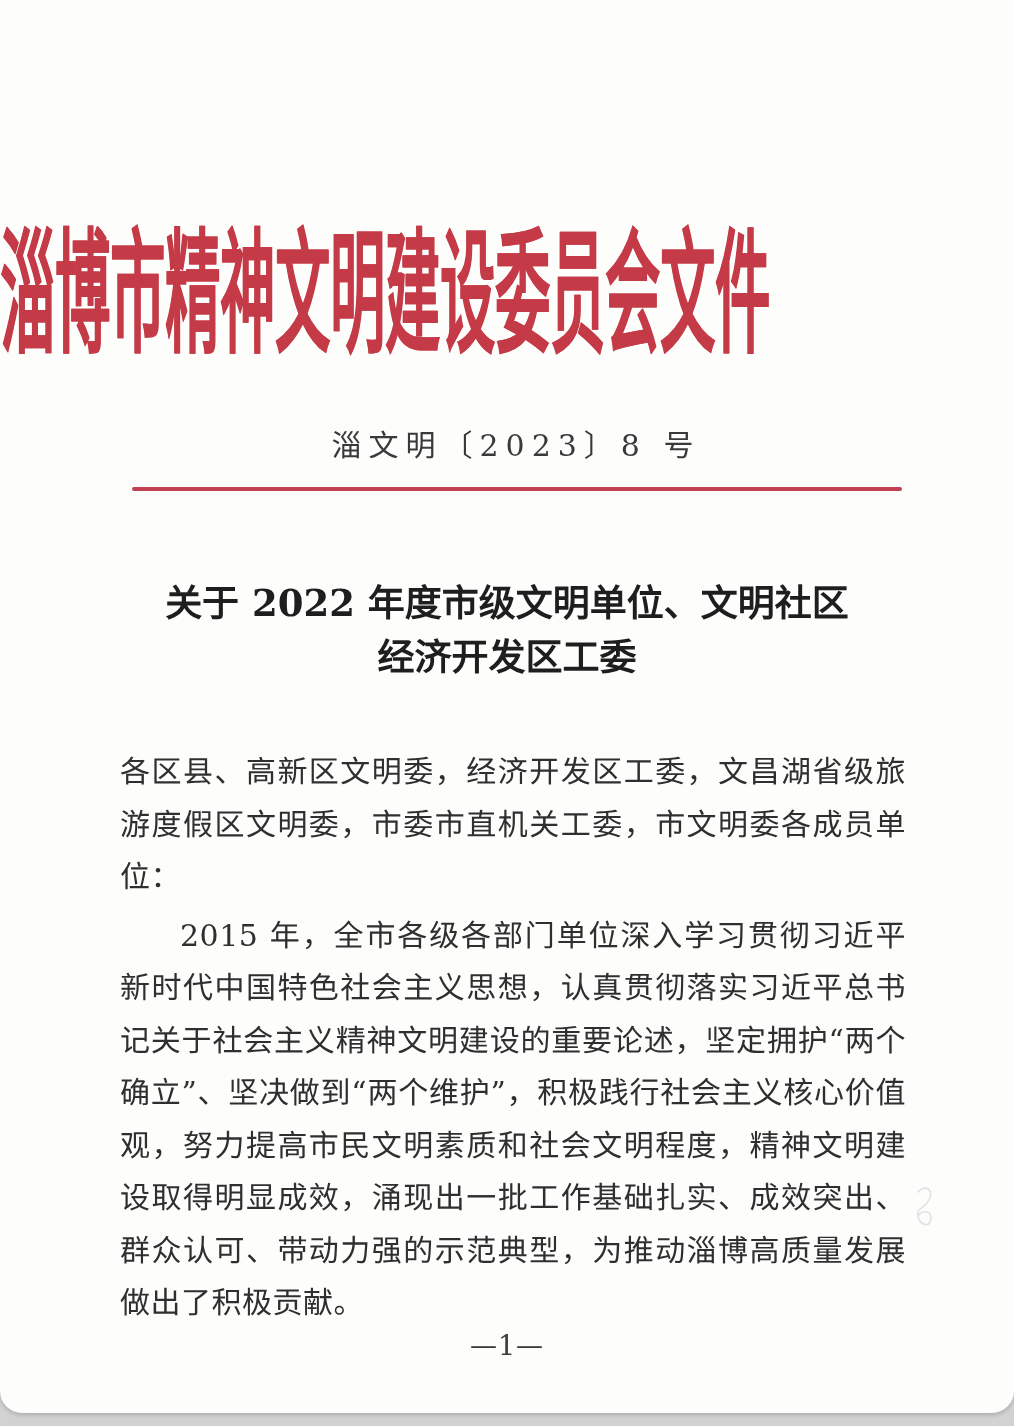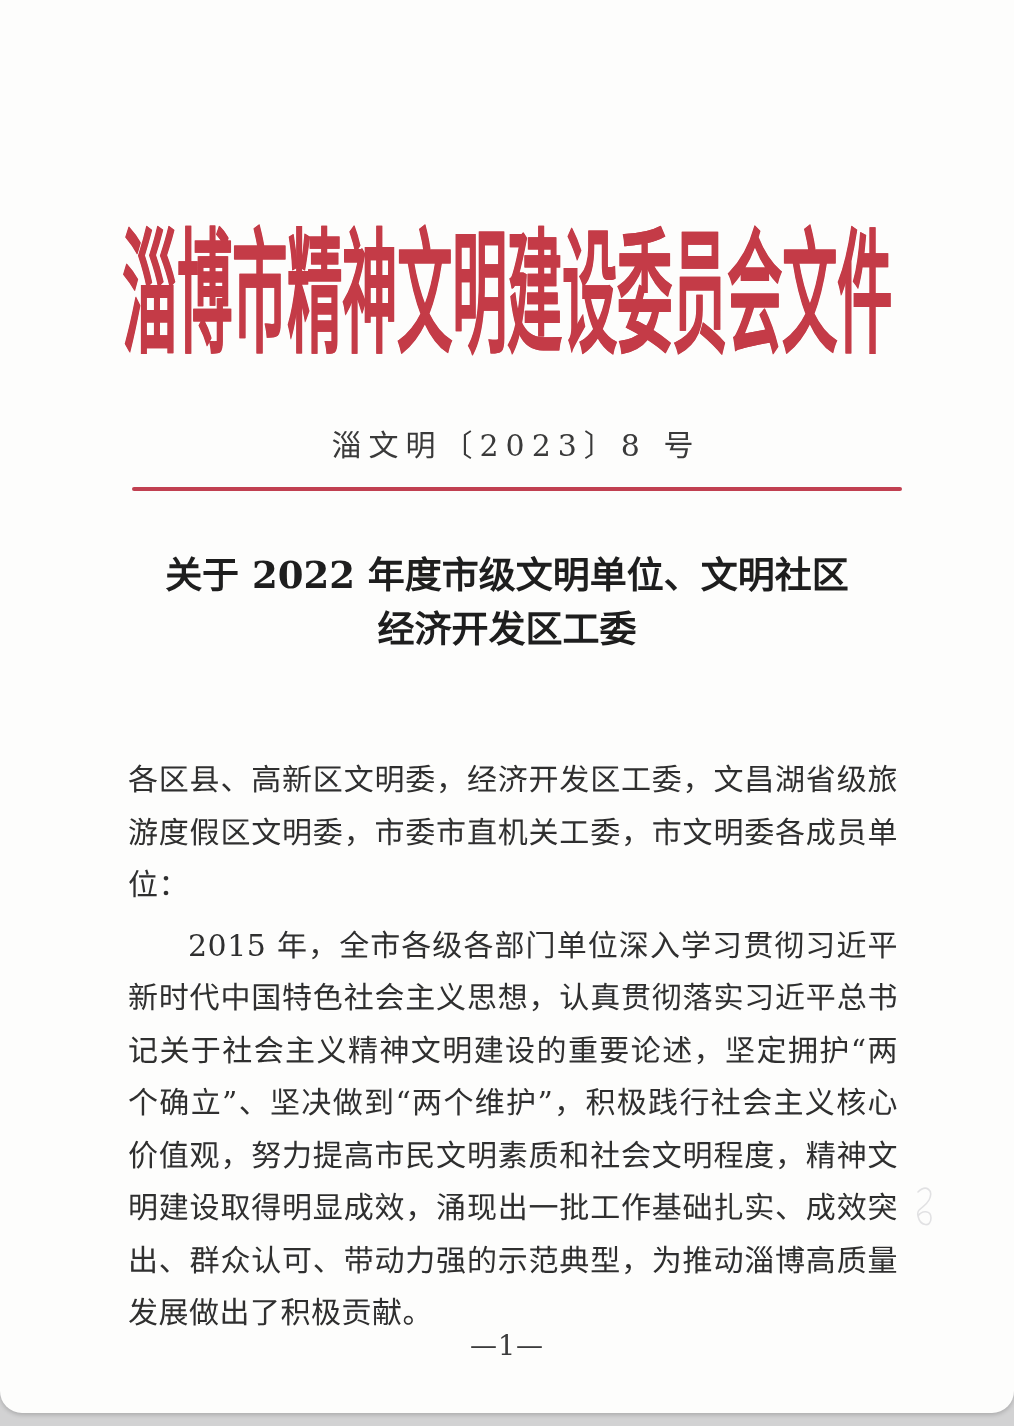--- a/index.html
+++ b/index.html
@@ -21,21 +21,20 @@
     border-radius: 0 0 22px 22px;
     box-shadow: 0 2px 4px rgba(0,0,0,0.18);
   }
   
   .letterhead {
     position: absolute;
     top: 226px;
     left: 0;
     width: 100%;
     height: 140px;
-    text-align: center;
     overflow: visible;
   }
   .letterhead .stretch {
     display: inline-block;
     font-size: 55px;
     line-height: 55px;
     font-weight: 700;
     letter-spacing: 0px;
     white-space: nowrap;
     color: var(--header-red, #c43b47);
@@ -60,21 +59,21 @@
     top: 487px;
     left: 132px;
     width: 770px;
     height: 4px;
     background: var(--rule-red, #c14051);
     border-radius: 2px;
   }
   
   .doc-title {
     position: absolute;
-    top: 548px;
+    top: 576px;
     left: 0;
     width: 100%;
     margin: 0;
     text-align: center;
     font-size: 37px;
     line-height: 54px;
     font-weight: 700;
     color: #1e1e1e;
   }
   .doc-title span { display: block; }
@@ -83,21 +82,21 @@
     position: absolute;
     top: 746px;
     left: 120px;
     width: 786px;
     font-size: 30px;
     line-height: 52.5px;
     color: #2f2f2f;
     text-align: justify;
     letter-spacing: 0.5px;
   }
-  .body-text p { margin: 8px; }
+  .body-text p { margin: 0; }
   .body-text p.indent { text-indent: 2em; margin-top: 6px; }
   
   .pencil-mark {
     position: absolute;
     left: 898px;
     top: 1182px;
     opacity: 0.85;
   }
   
   .page-number {

